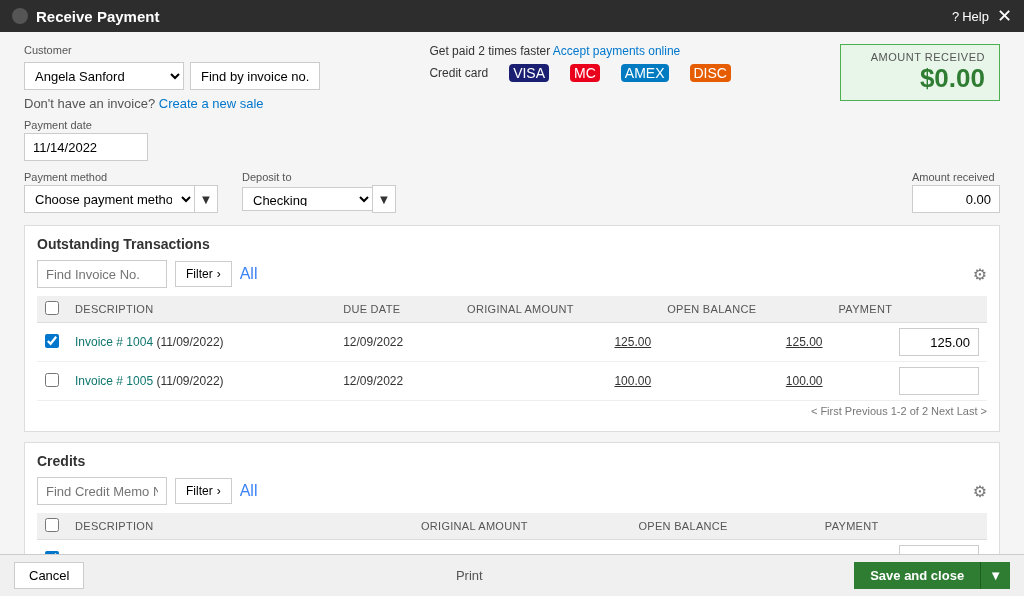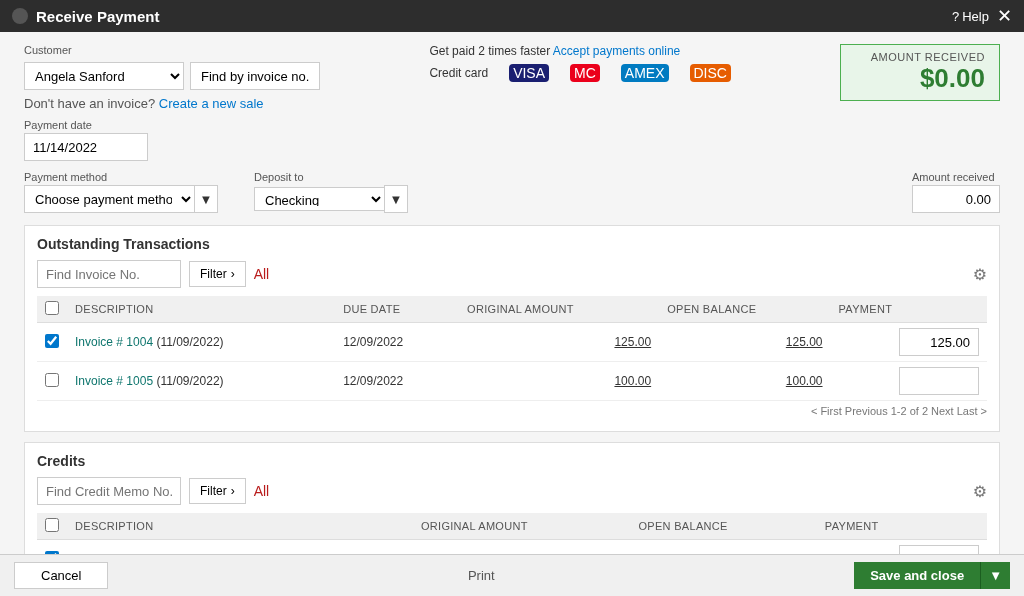--- a/index.html
+++ b/index.html
@@ -44,40 +44,40 @@
     .cc-badge { background: #1a1f71; color: #fff; font-size: 14px; font-weight: normal; padding: 1px 4px; border-radius: 4px; }
     .cc-badge.mc { background: #eb001b; color: #fff; }
     .cc-badge.amex { background: #007bc1; color: #fff; }
     .cc-badge.disc { background: #e65c00; color: #fff; }
 
     .amount-received-box { background: #e8f5e9; border: 1px solid #4caf50; padding: 6px 14px; text-align: right; min-width: 160px; }
     .amount-received-label { font-size: 11px; color: #555; text-transform: uppercase; letter-spacing: 0.5px; }
     .amount-received-value { font-size: 26px; font-weight: bold; color: #2e7d32; }
     .form-group { display: flex; flex-direction: column; }
 
-    .payment-method-row { display: flex; gap: 12px; align-items: flex-end; margin-bottom: 12px; flex-wrap: wrap; }
+    .payment-method-row { display: flex; gap: 24px; align-items: flex-end; margin-bottom: 12px; flex-wrap: wrap; }
     .pm-group { display: flex; align-items: center; }
     .pm-select { width: 170px; height: 28px; border: 1px solid #ccc; border-right: none; padding: 4px 6px; font-size: 13px; background: #fff; }
     .pm-arrow { height: 28px; width: 24px; border: 1px solid #ccc; background: #fff; cursor: pointer; display: flex; align-items: center; justify-content: center; }
 
-    .deposit-group { display: flex; flex-direction: column; margin-left: 24px; }
+    .deposit-group { display: flex; flex-direction: column; }
     .deposit-select-wrap { display: flex; align-items: center; }
     .deposit-select { width: 130px; height: 24px; border: 1px solid #ccc; border-right: none; padding: 4px 6px; font-size: 13px; background: #fff; }
     .deposit-arrow { height: 28px; width: 24px; border: 1px solid #ccc; background: #fff; cursor: pointer; display: flex; align-items: center; justify-content: center; }
 
     .amount-received-input { margin-left: auto; }
     .amount-received-input input { width: 100px; text-align: right; }
 
     .section { background: #fff; border: 1px solid #ddd; margin-bottom: 10px; padding: 10px 12px; }
     .section-title { font-size: 14px; font-weight: bold; margin-bottom: 8px; }
 
     .filter-row { display: flex; align-items: center; gap: 8px; margin-bottom: 8px; }
-    .filter-input { border: 1px solid #ccc; padding: 4px 8px; font-size: 12px; height: 26px; width: 144px; }
+    .filter-input { border: 1px solid #ccc; padding: 4px 8px; font-size: 12px; height: 26px; width: 130px; }
     .filter-btn { background: #fff; border: 1px solid #ccc; padding: 3px 10px; cursor: pointer; font-size: 12px; height: 26px; display: flex; align-items: center; gap: 4px; }
-    .filter-all { font-size: 14px; color: #b91c1c; }
+    .filter-all { font-size: 16px; color: #3b82f6; }
     .gear-icon { color: #777; cursor: pointer; margin-left: auto; font-size: 16px; }
 
     table { width: 100%; border-collapse: collapse; font-size: 12px; }
     th { background: #f0f0f0; text-align: left; padding: 5px 8px; font-size: 11px; color: #555; border-bottom: 1px solid #ddd; font-weight: normal; text-transform: uppercase; letter-spacing: 0.3px; }
     th.right { text-align: left; }
     td { padding: 5px 8px; border-bottom: 1px solid #eee; vertical-align: middle; }
     td.right { text-align: right; text-decoration: underline; }
     td a { color: #0f766e; text-decoration: none; }
     .cb { width: 14px; height: 14px; cursor: pointer; }
     .cb-checked { accent-color: #0077cc; }
@@ -89,21 +89,21 @@
 
     .modal-footer {
       background: #f0f0f0;
       border-top: 1px solid #ccc;
       display: flex;
       align-items: center;
       justify-content: space-between;
       padding: 8px 14px;
       height: 42px;
     }
-    .cancel-btn { background: #fff; border: 1px solid #ccc; padding: 5px 26px; cursor: pointer; font-size: 13px; }
+    .cancel-btn { background: #fff; border: 1px solid #ccc; padding: 5px 14px; cursor: pointer; font-size: 13px; }
     .print-btn { background: none; border: none; cursor: pointer; font-size: 13px; color: #555; }
     .save-close-wrap { display: flex; align-items: center; }
     .save-close-btn { background: #2e7d32; color: #fff; border: none; padding: 6px 16px; cursor: pointer; font-size: 13px; font-weight: bold; border-right: 1px solid #1b5e20; }
     .save-close-arrow { background: #2e7d32; color: #fff; border: none; padding: 6px 8px; cursor: pointer; font-size: 13px; }
 
     .header-logo { width: 16px; height: 16px; background: #555; border-radius: 50%; display: inline-flex; align-items: center; justify-content: center; }
   </style>
 </head>
 <body>
 

